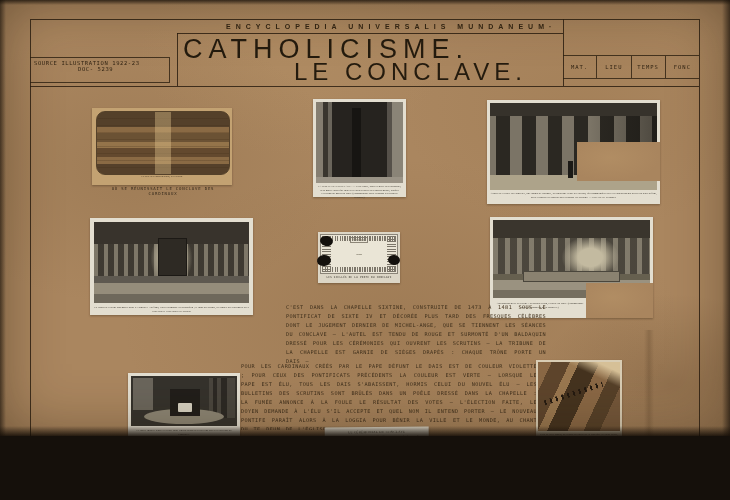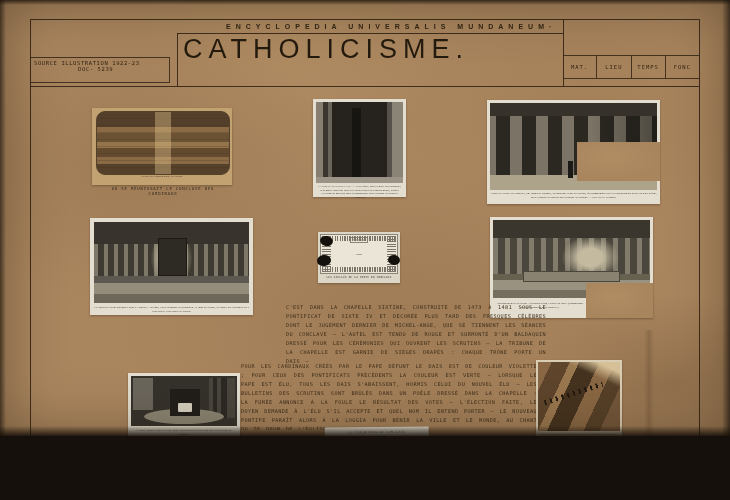--- a/index.html
+++ b/index.html
@@ -144,20 +144,21 @@
 <div class="board">
 
   <div class="abs frame"></div>
   <div class="abs hline" id="hl-header"></div>
   <div class="abs hline" id="tb-top"></div>
   <div class="abs vline" id="vl-title"></div>
   <div class="abs vline" id="vl-right"></div>
 
   <div class="abs collection">ENCYCLOPEDIA  UNIVERSALIS  MUNDANEUM·</div>
   <div class="abs title1">CATHOLICISME.</div>
+  <div class="abs title2">LE CONCLAVE.</div>
   <div class="abs source-box">
     <div>SOURCE ILLUSTRATION 1922-23</div>
     <div class="source-l2">DOC- 5239</div>
   </div>
   <div class="abs facet-row">
     <div class="facet-cell">MAT.</div>
     <div class="facet-cell">LIEU</div>
     <div class="facet-cell">TEMPS</div>
     <div class="facet-cell">FONC</div>
   </div>

